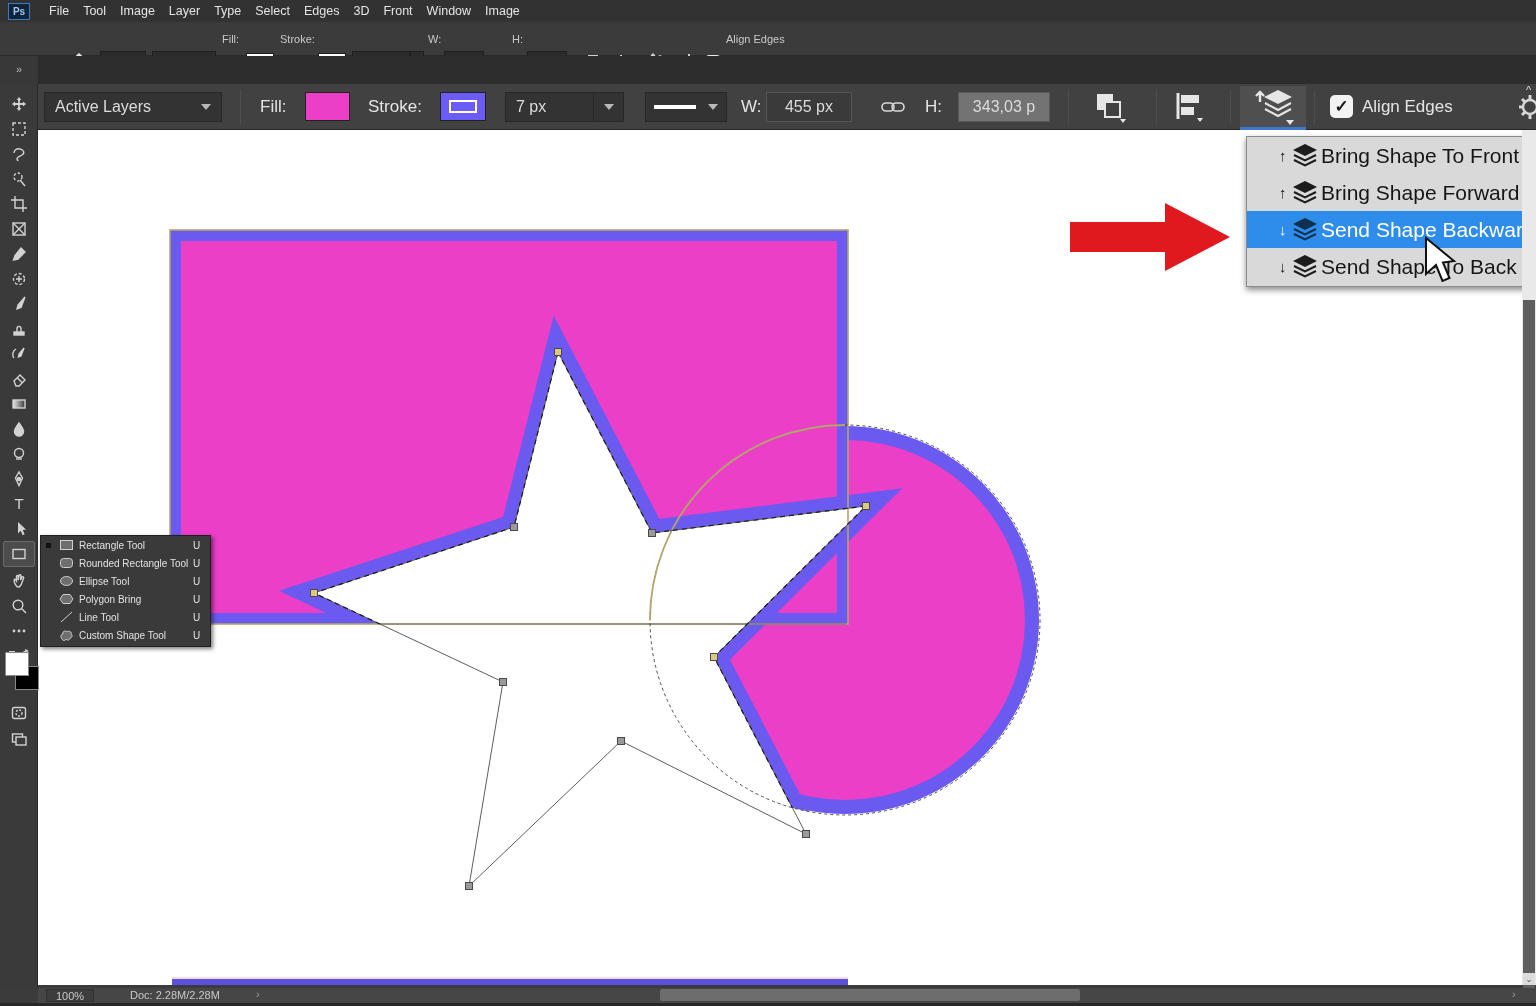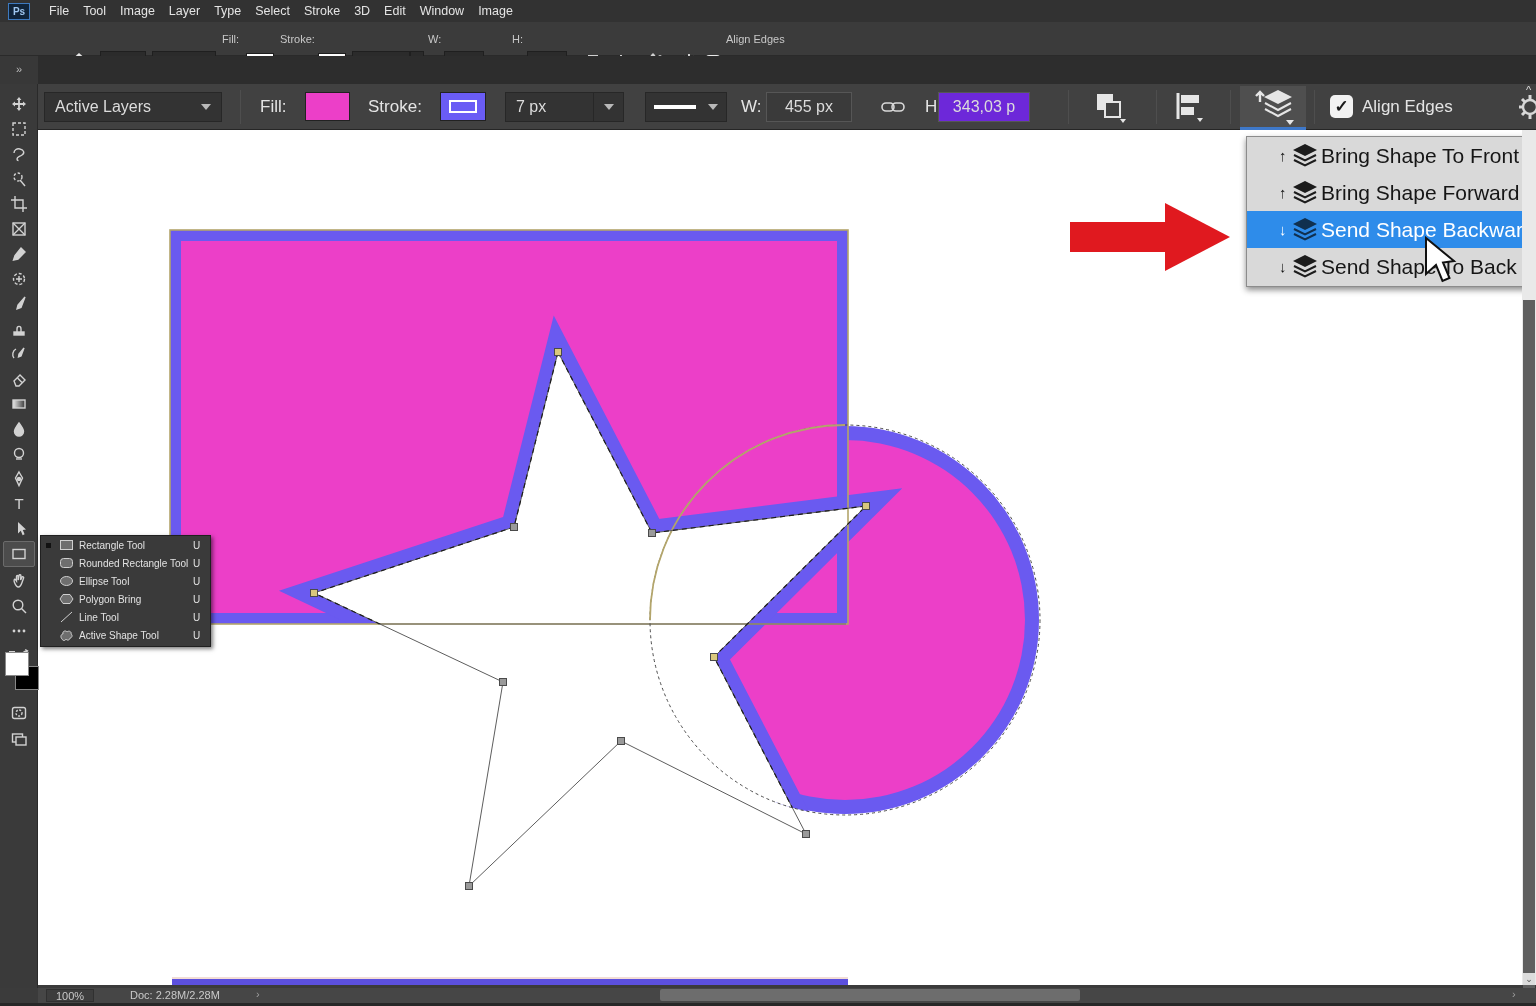--- a/index.html
+++ b/index.html
@@ -70,23 +70,23 @@
 
   <div id="menubar" class="abs">
     <div id="ps-logo">Ps</div>
     <div id="menu-items">
       <span class="menu-item">File</span>
       <span class="menu-item">Tool</span>
       <span class="menu-item">Image</span>
       <span class="menu-item">Layer</span>
       <span class="menu-item">Type</span>
       <span class="menu-item">Select</span>
-      <span class="menu-item">Stroke</span>
+      <span class="menu-item">Edges</span>
       <span class="menu-item">3D</span>
-      <span class="menu-item">Edit</span>
+      <span class="menu-item">Front</span>
       <span class="menu-item">Window</span>
       <span class="menu-item">Image</span>
     </div>
   </div>
 
   <div id="optionsbar" class="abs">
     <div class="abs" style="left:68px;top:29px">
       <svg width="22" height="19">
           <path d="M11 2 L20 10 H17 V17 H13 V12 H9 V17 H5 V10 H2 Z" fill="#e8e8e8"></path>
         </svg>
@@ -397,21 +397,21 @@
     <div class="bfield" style="left:728px;top:8px;width:86px;height:30px;justify-content:center;background:#3a3a3a;border-color:#565656">
       <span>455 px</span>
     </div>
     <div class="abs" style="left:843px;top:15px">
       <svg width="24" height="16">
           <rect x="1" y="4" width="12" height="8" rx="4" stroke="#d8d8d8" stroke-width="1.6" fill="none"></rect>
           <rect x="11" y="4" width="12" height="8" rx="4" stroke="#d8d8d8" stroke-width="1.6" fill="none"></rect>
         </svg>
     </div>
     <span class="blbl" style="left:887px">H:</span>
-    <div class="bfield" style="left:900px;top:8px;width:92px;height:30px;justify-content:center;background:#6d28d9;border-color:#565656;overflow:hidden;white-space:nowrap">
+    <div class="bfield" style="left:920px;top:8px;width:92px;height:30px;justify-content:center;background:#737373;border-color:#565656;overflow:hidden;white-space:nowrap">
       <span>343,03 p</span>
     </div>
     <div class="bdiv" style="left:1030px"></div>
     <div class="iconbtn" style="left:1048px;top:4px;width:48px;height:38px">
       <svg width="34" height="32">
           <rect x="4" y="3" width="16" height="16" fill="#e6e6e6"></rect>
           <rect x="12" y="11" width="15" height="15" fill="#414141" stroke="#e6e6e6" stroke-width="2"></rect>
           <path d="M27 28 L33 28 L30 32 Z" fill="#e6e6e6"></path>
         </svg>
     </div>
@@ -499,21 +499,21 @@
         </span>
       <span class="fly-label">Line Tool</span>
         <span class="fly-short">U</span>
     </div>
     <div class="fly-item">
       <span class="fly-ico">
           <svg width="15" height="12">
             <path d="M3 10 C1 8 2 5 4 5 C3 2 7 1 8 3 C10 1 13 3 12 5 C14 6 13 9 11 9 C11 11 8 12 7 10 C6 12 4 12 3 10 Z"></path>
           </svg>
         </span>
-      <span class="fly-label">Active Shape Tool</span>
+      <span class="fly-label">Custom Shape Tool</span>
         <span class="fly-short">U</span>
     </div>
   </div>
 
   <div class="abs" style="left:1065px;top:200px">
     <svg width="170" height="75">
         <g fill="#E0191F">
           <rect x="5" y="22" width="98" height="30"></rect>
           <polygon points="100,3 165,37 100,71"></polygon>
         </g>

